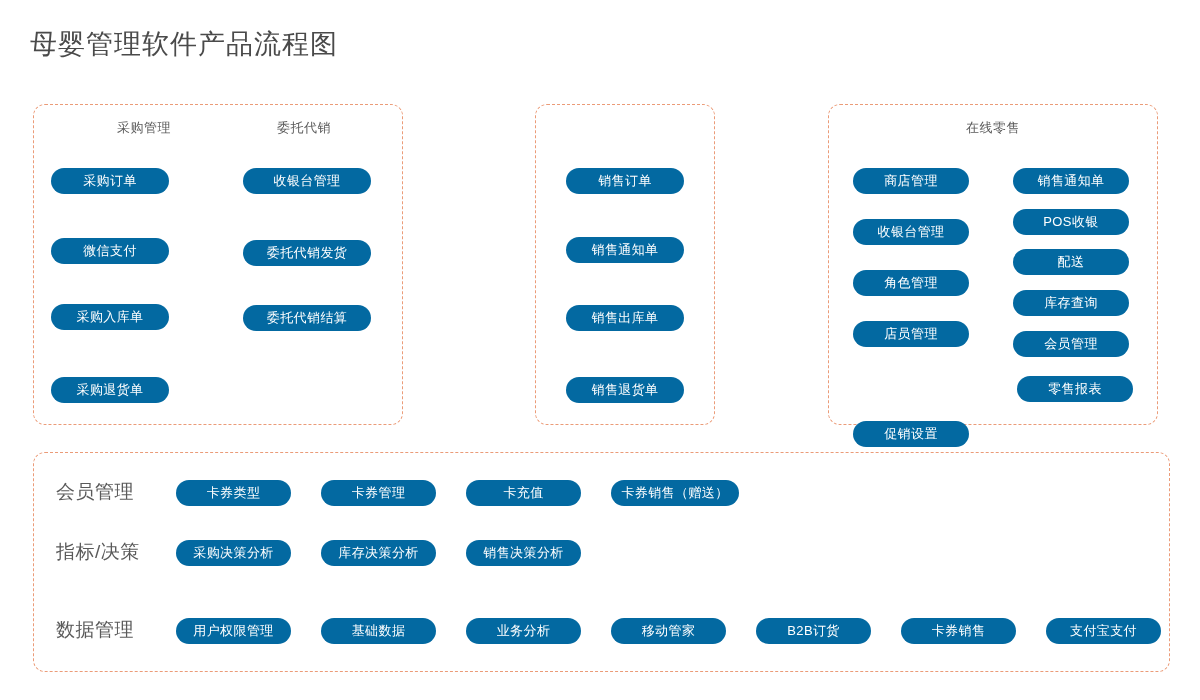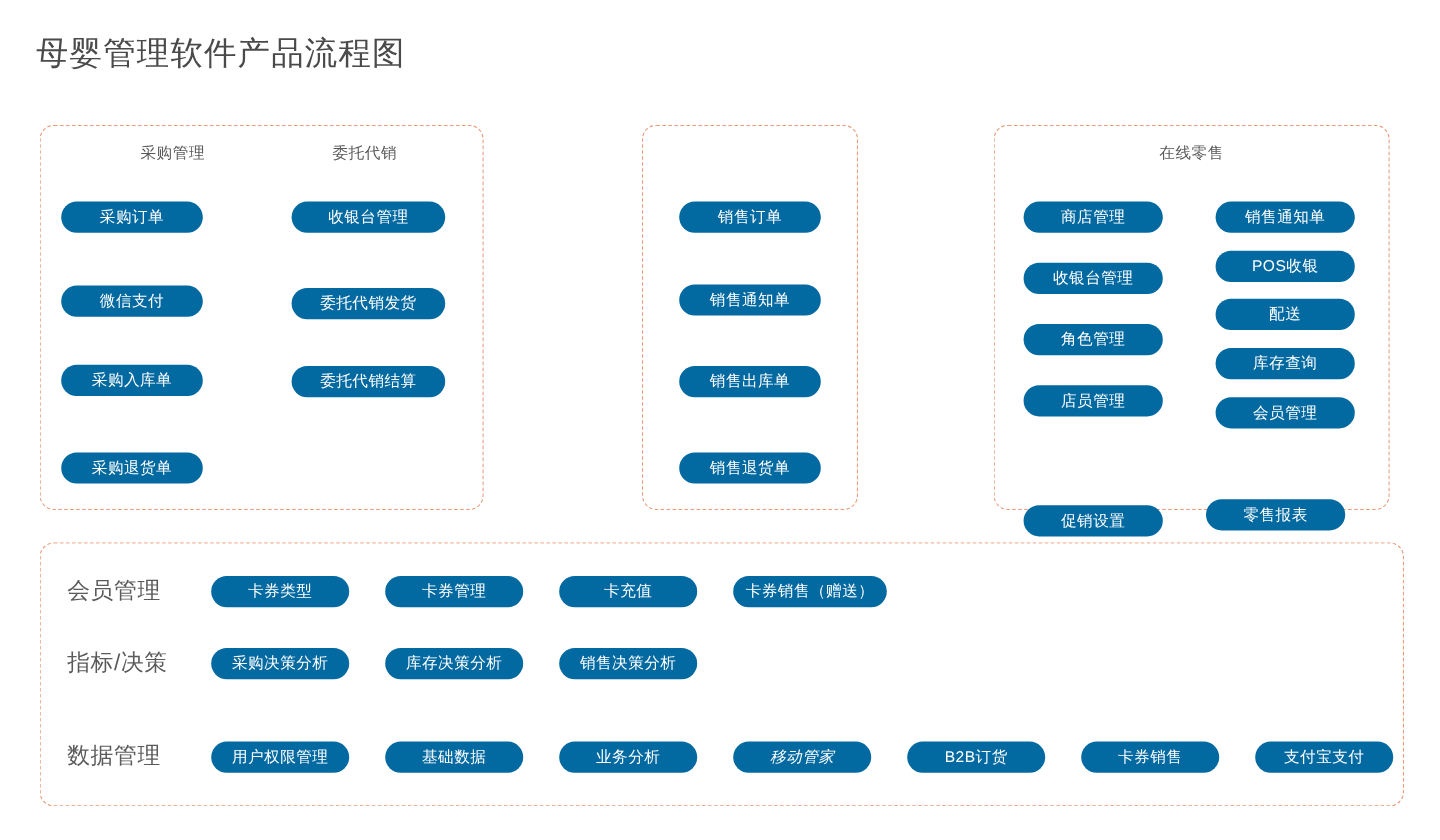--- a/index.html
+++ b/index.html
@@ -106,37 +106,37 @@
   <div class="pill w116" style="left:24px; top:114px;">收银台管理</div>
   <div class="pill w116" style="left:24px; top:165px;">角色管理</div>
   <div class="pill w116" style="left:24px; top:216px;">店员管理</div>
   <div class="pill w116" style="left:24px; top:271px;margin-top:45px;">促销设置</div>
 
   <div class="pill w116" style="left:184px; top:63px;">销售通知单</div>
   <div class="pill w116" style="left:184px; top:104px;">POS收银</div>
   <div class="pill w116" style="left:184px; top:144px;">配送</div>
   <div class="pill w116" style="left:184px; top:185px;">库存查询</div>
   <div class="pill w116" style="left:184px; top:226px;">会员管理</div>
-  <div class="pill w116" style="left:176px; top:271px;margin-top:40px;">零售报表</div>
+  <div class="pill w116" style="left:188px; top:271px;">零售报表</div>
 </div>
 
 <div class="panel" style="left:33px; top:452px; width:1137px; height:220px;">
 
   <div class="row-label" style="left:22px; top:26px;">会员管理</div>
   <div class="pill w115" style="left:142px; top:27px;">卡券类型</div>
   <div class="pill w115" style="left:287px; top:27px;">卡券管理</div>
   <div class="pill w115" style="left:432px; top:27px;">卡充值</div>
   <div class="pill w128" style="left:577px; top:27px;">卡券销售（赠送）</div>
 
   <div class="row-label" style="left:22px; top:86px;">指标/决策</div>
   <div class="pill w115" style="left:142px; top:87px;">采购决策分析</div>
   <div class="pill w115" style="left:287px; top:87px;">库存决策分析</div>
   <div class="pill w115" style="left:432px; top:87px;">销售决策分析</div>
 
   <div class="row-label" style="left:22px; top:164px;">数据管理</div>
   <div class="pill w115" style="left:142px; top:165px;">用户权限管理</div>
   <div class="pill w115" style="left:287px; top:165px;">基础数据</div>
   <div class="pill w115" style="left:432px; top:165px;">业务分析</div>
-  <div class="pill w115" style="left:577px; top:165px;font-style:italic;">移动管家</div>
+  <div class="pill w115" style="left:577px; top:165px;">移动管家</div>
   <div class="pill w115" style="left:722px; top:165px;">B2B订货</div>
   <div class="pill w115" style="left:867px; top:165px;">卡券销售</div>
   <div class="pill w115" style="left:1012px; top:165px;">支付宝支付</div>
 </div>
 
 </body></html>

